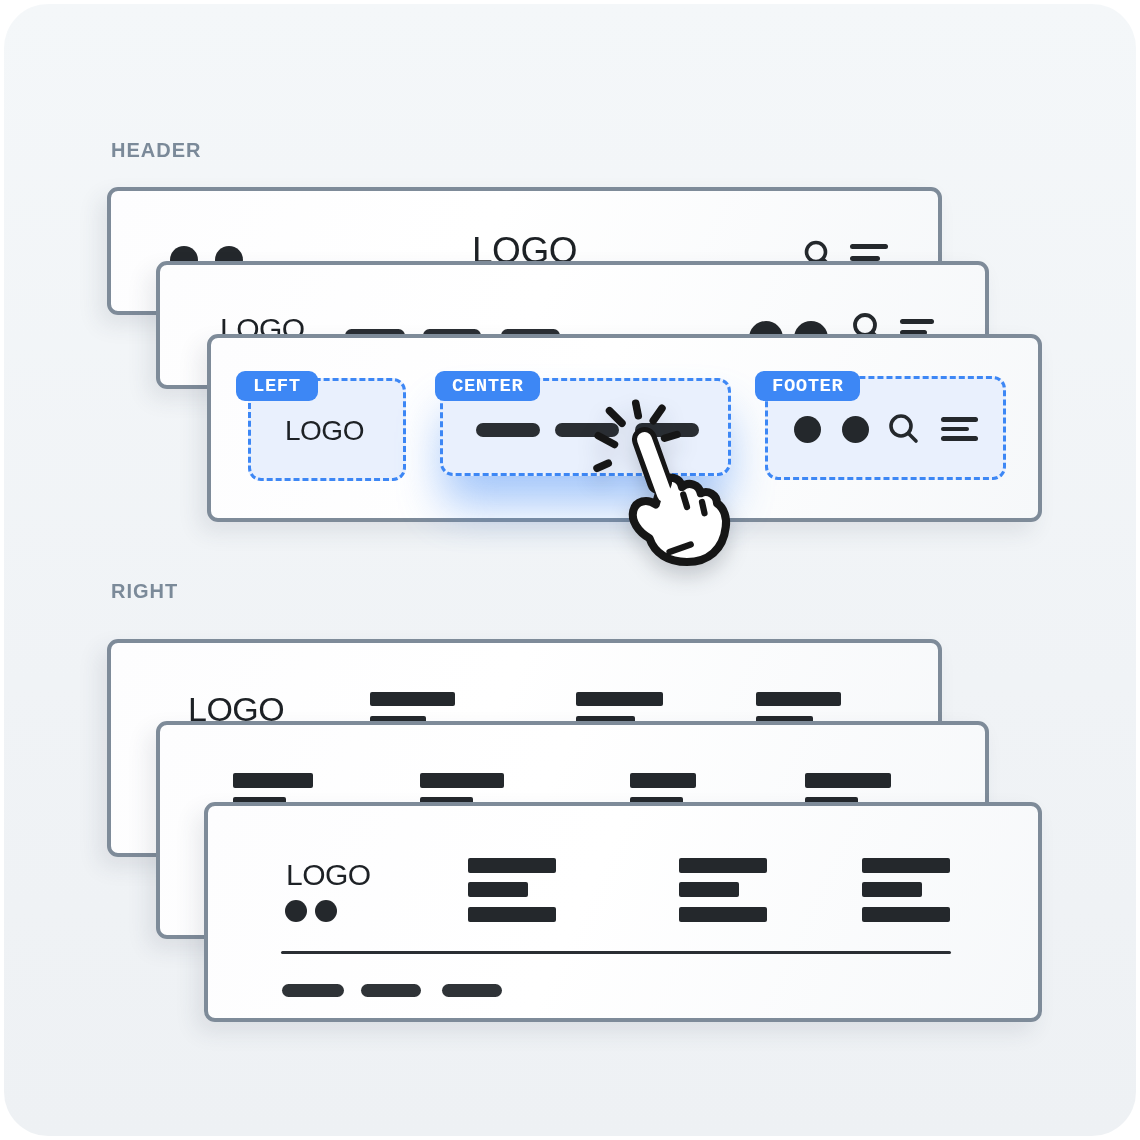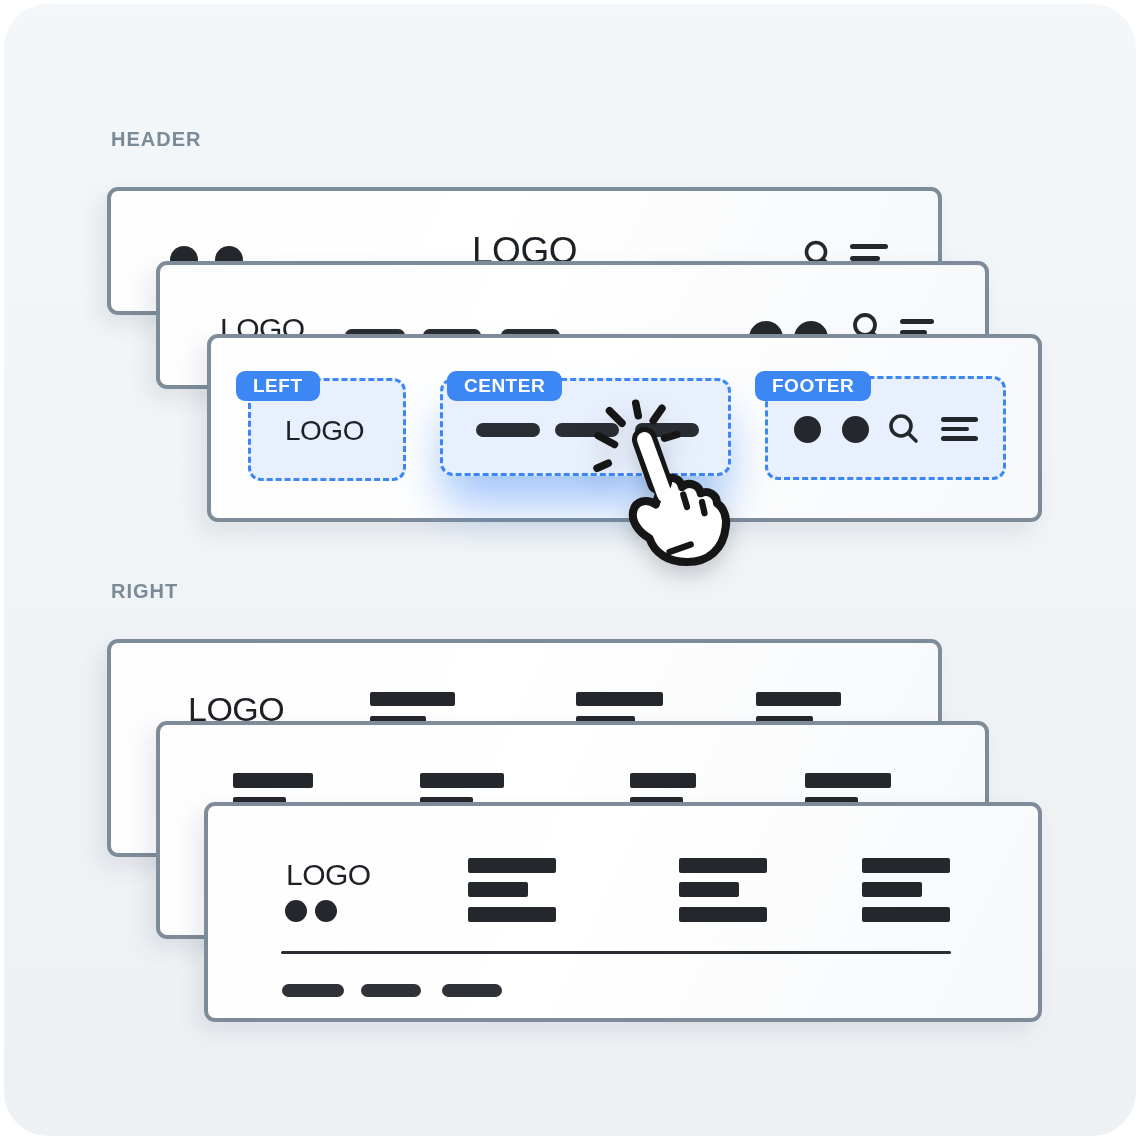--- a/index.html
+++ b/index.html
@@ -33,33 +33,33 @@
   }
   .logo-center{left:0;right:0;text-align:center;}
   .zone{
     position:absolute;box-sizing:border-box;background:#e9f0fd;
     border:3px dashed #3d87f5;border-radius:13px;
   }
   .zone-glow{box-shadow:0 32px 46px -4px rgba(62,135,245,0.48);}
   .badge{
     position:absolute;background:#3d87f5;color:#ffffff;font-weight:700;
     font-size:19px;height:30px;line-height:30px;padding:0 17px;
-    border-radius:9px;z-index:3;letter-spacing:0.5px;
+    border-radius:9px;z-index:3;letter-spacing:0.5px;font-family:Liberation Mono, monospace;
   }
   .menu-line{position:absolute;background:#24282c;border-radius:2.5px;height:5px;}
   .divider{position:absolute;background:#2a2e33;height:3px;border-radius:2px;}
   svg{position:absolute;overflow:visible;}
   .hand{filter:drop-shadow(0 10px 10px rgba(20,30,45,0.20));}
 </style>
 </head>
 <body>
 
 <div class="panel">
 
-  <div class="section-label" style="left:107px;top:124px;">HEADER</div>
+  <div class="section-label" style="left:107px;top:135px;">HEADER</div>
 
   <div class="card" style="left:103px;top:183px;width:835px;height:128px;">
     <div class="dot" style="left:59px;top:55px;width:28px;height:28px;"></div>
     <div class="dot" style="left:104px;top:55px;width:28px;height:28px;"></div>
     <div class="logo logo-center" style="top:41px;font-size:37px;">LOGO</div>
     <svg style="left:692px;top:48px;" width="30" height="30" viewBox="0 0 30 30">
       <circle cx="13" cy="13" r="9.5" fill="none" stroke="#24282c" stroke-width="3.6"></circle>
       <line x1="20" y1="20" x2="27" y2="27" stroke="#24282c" stroke-width="3.6" stroke-linecap="round"></line>
     </svg>
     <div>
@@ -87,21 +87,21 @@
     </div>
   </div>
 
   <div class="card" style="left:203px;top:330px;width:835px;height:188px;">
 
     <div class="zone" style="left:37px;top:40px;width:158px;height:103px;"></div>
     <div class="badge" style="left:25px;top:33px;">LEFT</div>
     <div class="logo" style="left:74px;top:79px;font-size:28px;">LOGO</div>
 
     <div class="zone zone-glow" style="left:229px;top:40px;width:291px;height:98px;"></div>
-    <div class="badge" style="left:236px;top:33px;text-align:right;">CENTER</div>
+    <div class="badge" style="left:224px;top:33px;text-align:right;">CENTER</div>
     <div class="rbar" style="left:265px;top:85px;width:64px;height:14px;"></div>
     <div class="rbar" style="left:344px;top:85px;width:64px;height:14px;"></div>
     <div class="rbar" style="left:424px;top:85px;width:64px;height:14px;"></div>
 
     <div class="zone" style="left:554px;top:38px;width:241px;height:104px;"></div>
     <div class="badge" style="left:544px;top:33px;">FOOTER</div>
     <div class="dot" style="left:583px;top:78px;width:27px;height:27px;"></div>
     <div class="dot" style="left:631px;top:78px;width:27px;height:27px;"></div>
     <svg style="left:676px;top:75px;" width="32" height="32" viewBox="0 0 32 32">
       <circle cx="14" cy="13" r="10" fill="none" stroke="#24282c" stroke-width="3.6"></circle>

